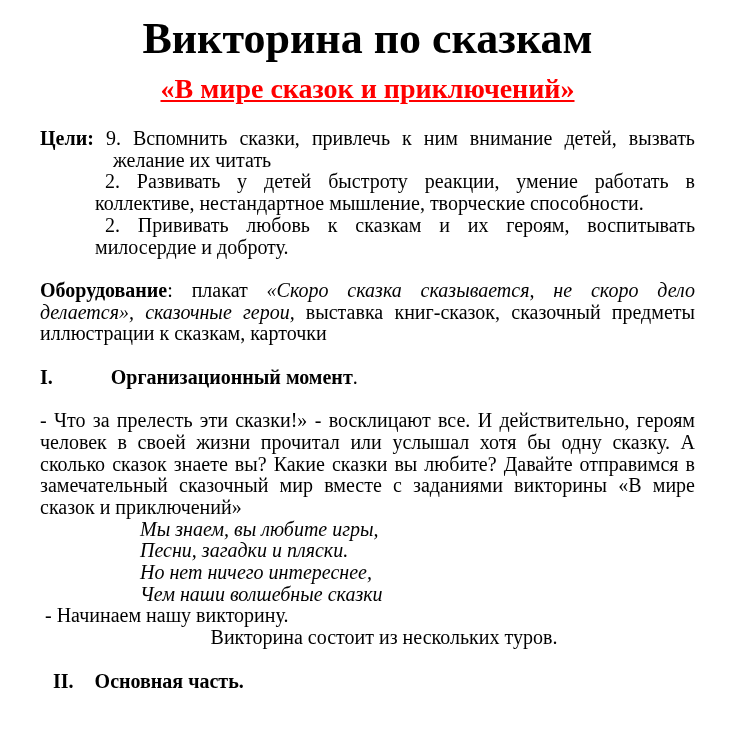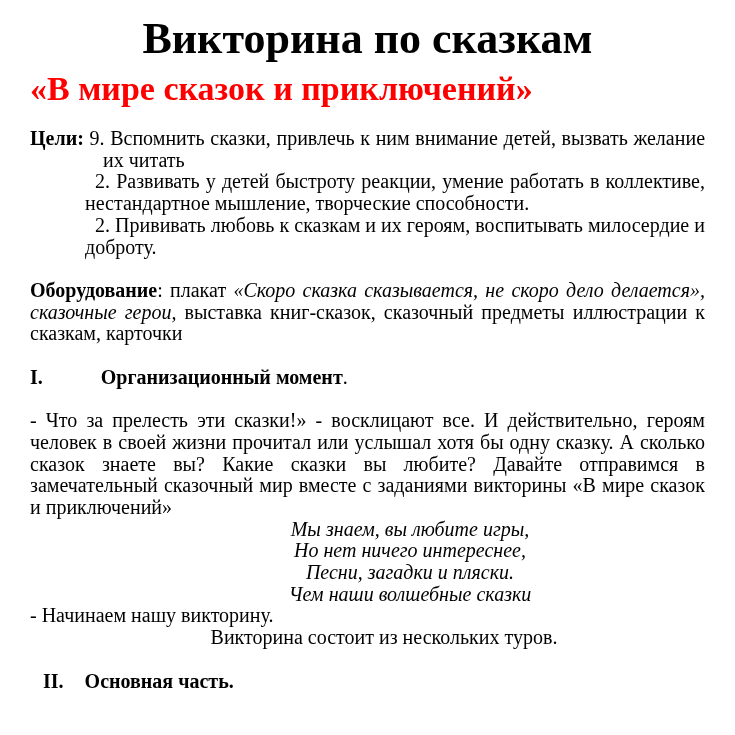--- a/index.html
+++ b/index.html
@@ -1,49 +1,49 @@
 <!DOCTYPE html>
 <html><head>
 <meta charset="utf-8">
 <style>
   html,body{margin:0;padding:0;background:#ffffff;}
   .page{
     position:relative;
     width:735px;height:735px;
     box-sizing:border-box;
-    padding:0 30px;
+    padding:0 40px;
     overflow:hidden;
     background:#ffffff;
     color:#000000;
     font-family:"Liberation Serif","DejaVu Serif",serif;
     font-size:20px;
     line-height:21.7px;
   }
   .title{
     margin:14px 0 0 0;
     font-size:44px;line-height:50px;
     font-weight:bold;text-align:center;
   }
   .subtitle{
     margin:8px 0 0 0;
-    font-size:34px;line-height:34px;
-    font-weight:bold;
+    font-size:28px;line-height:34px;
+    font-weight:bold;text-align:center;text-decoration:underline;
   }
   p{margin:0;text-align:justify;}
   .left{text-align:left;}
   .blank{height:21.7px;}
   .goals-first{margin-left:73px;text-indent:-73px;margin-top:22px;}
   .goals-item{margin-left:55px;text-indent:10px;}
   .heading{font-size:22px;line-height:23px;font-weight:bold;text-align:center;margin:0;}
   .sec1{}
   .sec2{margin-left:13px;}
   .tab1{display:inline-block;width:58px;}
   .tab2{display:inline-block;width:21px;}
-  .poem{margin-left:100px;width:560px;text-align:center;font-style:italic;}
-  .dash-line{}
+  .poem{margin-left:100px;width:560px;text-align:left;font-style:italic;}
+  .dash-line{margin-left:5px;}
   .cont-line{margin-left:33px;text-align:center;}
 </style>
 </head>
 <body>
 
 <div class="page">
 
   <h1 class="title">Викторина по сказкам</h1>
   <h2 class="subtitle" style="color: rgb(255, 0, 0);">«В мире сказок и приключений»</h2>
 
@@ -60,22 +60,22 @@
 
   <p class="sec1 left"><b>I.</b><span class="tab1"></span><b>Организационный момент</b><span>.</span></p>
 
 
   <div class="blank"></div>
 
   <p>- Что за прелесть эти сказки!» - восклицают все. И действительно, героям человек в своей жизни прочитал или услышал хотя бы одну сказку. А сколько сказок знаете вы? Какие сказки вы любите? Давайте отправимся в замечательный сказочный мир вместе с заданиями викторины «В мире сказок и приключений»</p>
 
   <div class="poem">
     <div class="poem-line">Мы знаем, вы любите игры,</div>
+    <div class="poem-line">Песни, загадки и пляски.</div>
     <div class="poem-line">Но нет ничего интереснее,</div>
-    <div class="poem-line">Песни, загадки и пляски.</div>
     <div class="poem-line">Чем наши волшебные сказки</div>
   </div>
 
   <p class="dash-line left">- Начинаем нашу викторину.</p>
   <p class="cont-line left">Викторина состоит из нескольких туров.</p>
 
   <div class="blank"></div>
 
   <p class="sec2 left"><b>II.</b><span class="tab2"></span><b>Основная часть.</b></p>
 

